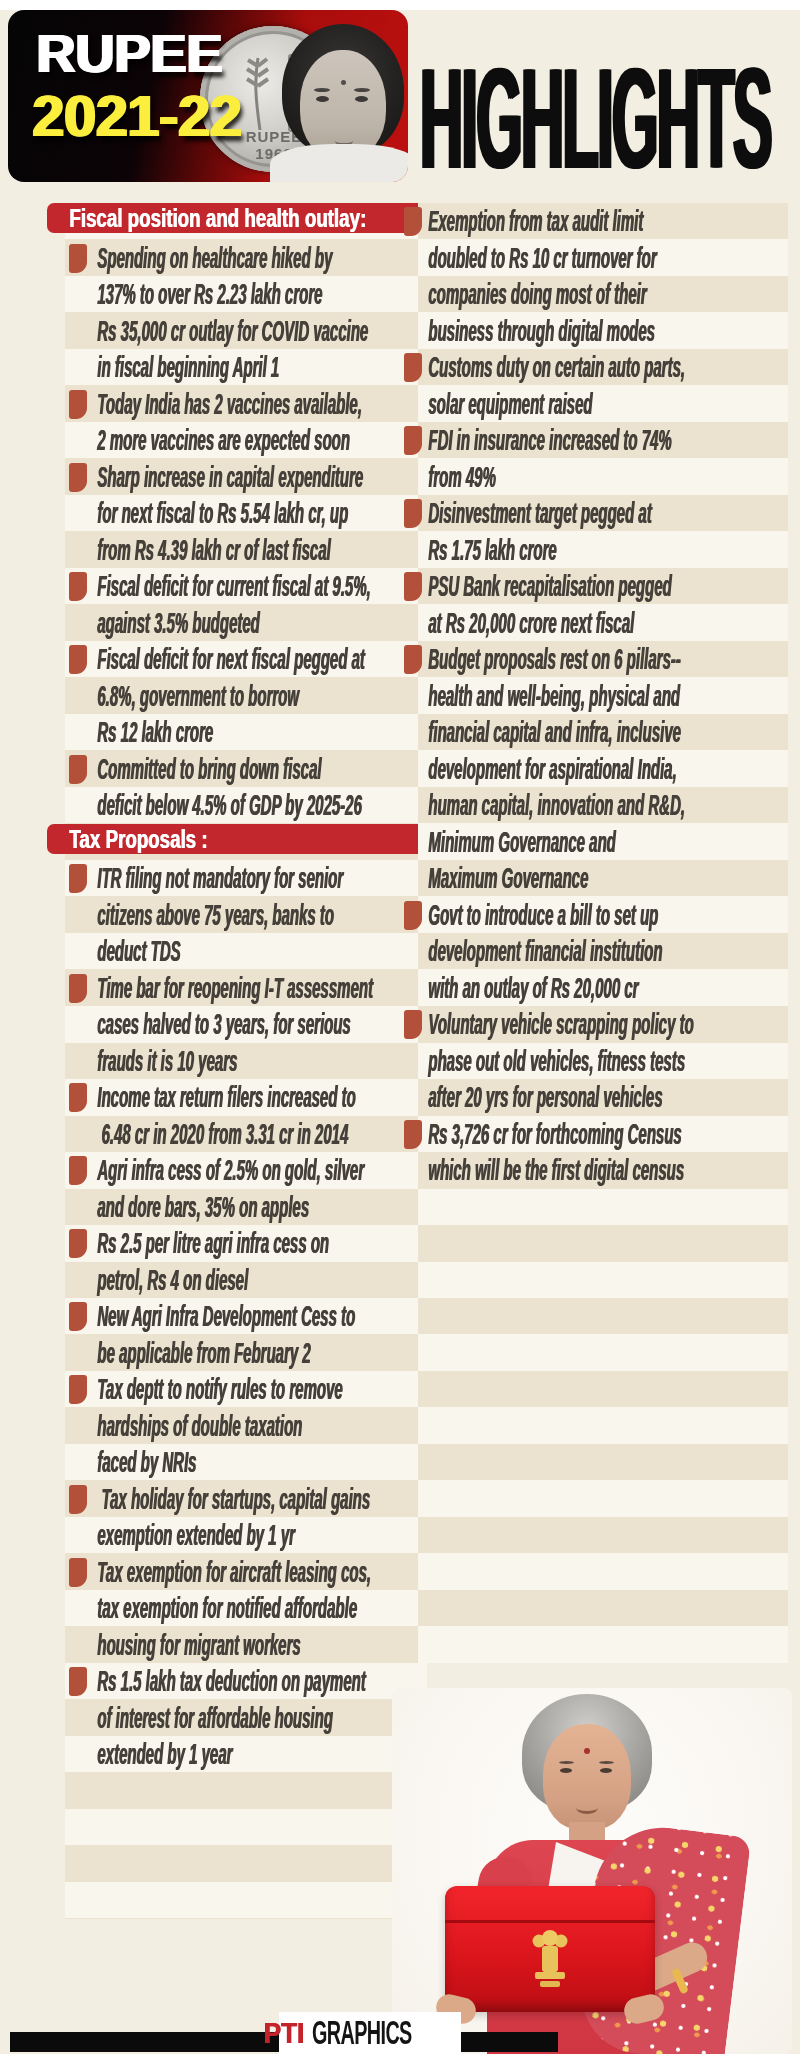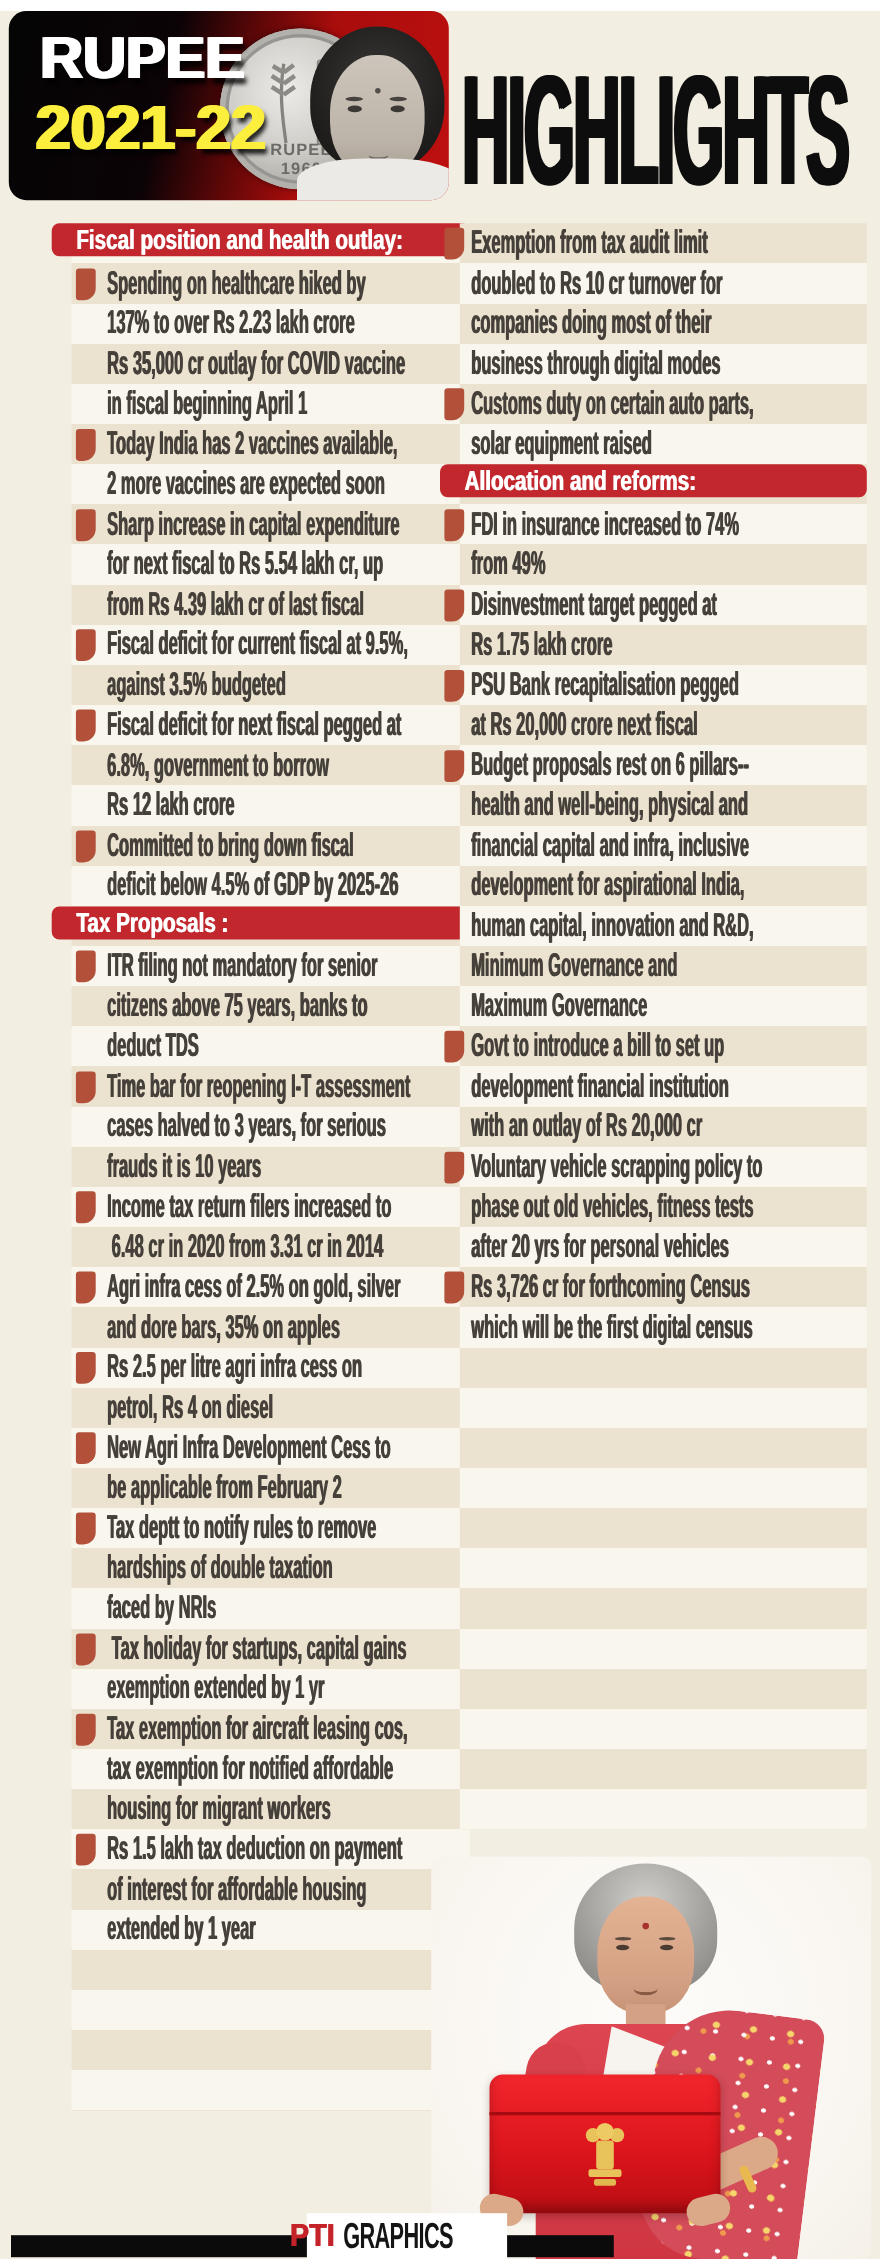--- a/index.html
+++ b/index.html
@@ -49,21 +49,21 @@
 
   
   .col{position:absolute;top:203px;}
   .col-left{left:28px;width:362px;height:1716px;background:repeating-linear-gradient(180deg,var(--stripe-light,#f9f6ed) 0px 36.5px,var(--stripe-beige,#ebe3d0) 36.5px 73px);margin-left:37px;}
   .col-right{left:418px;width:370px;height:1460px;background:repeating-linear-gradient(180deg,var(--stripe-beige,#ebe3d0) 0px 36.5px,var(--stripe-light,#f9f6ed) 36.5px 73px);}
 
   .bar{position:relative;margin:0 0 6.5px -18px;width:380px;height:30px;background:var(--accent-red,#c1272d);border-radius:7px;box-sizing:border-box;padding-left:22px;}
   .col-right .bar{width:388px;}
   .bar-label{display:inline-block;color:#fff;font-weight:bold;font-size:25px;line-height:30px;white-space:pre;transform:scaleX(.75);transform-origin:0 50%;text-shadow:1px 0 #fff;}
 
-  .item{position:relative;padding-left:32px;}
+  .item{position:relative;padding-left:32px;font-style:italic;}
   .col-right .item{padding-left:10px;}
   .bullet{position:absolute;left:4px;top:4px;width:18px;height:29px;background:var(--bullet,#b2503a);border-radius:3px 3px 11px 3px;}
   .col-right .bullet{left:-14px;}
   .item-text{
     font-size:30px;font-weight:bold;line-height:36.5px;color:var(--text,#46403a);
     white-space:pre;transform:scaleX(.5);transform-origin:0 0;width:max-content;
     text-shadow:1.5px 0 currentColor;
   }
 
   
@@ -233,21 +233,20 @@
       <div class="item-text">Exemption from tax audit limit
 doubled to Rs 10 cr turnover for
 companies doing most of their
 business through digital modes</div>
     </div>
     <div class="item">
       <span class="bullet"></span>
       <div class="item-text">Customs duty on certain auto parts,
 solar equipment raised</div>
     </div>
-    <div class="bar"><span class="bar-label">Allocation and reforms:</span></div>
     <div class="item">
       <span class="bullet"></span>
       <div class="item-text">FDI in insurance increased to 74%
 from 49%</div>
     </div>
     <div class="item">
       <span class="bullet"></span>
       <div class="item-text">Disinvestment target pegged at
 Rs 1.75 lakh crore</div>
     </div>

